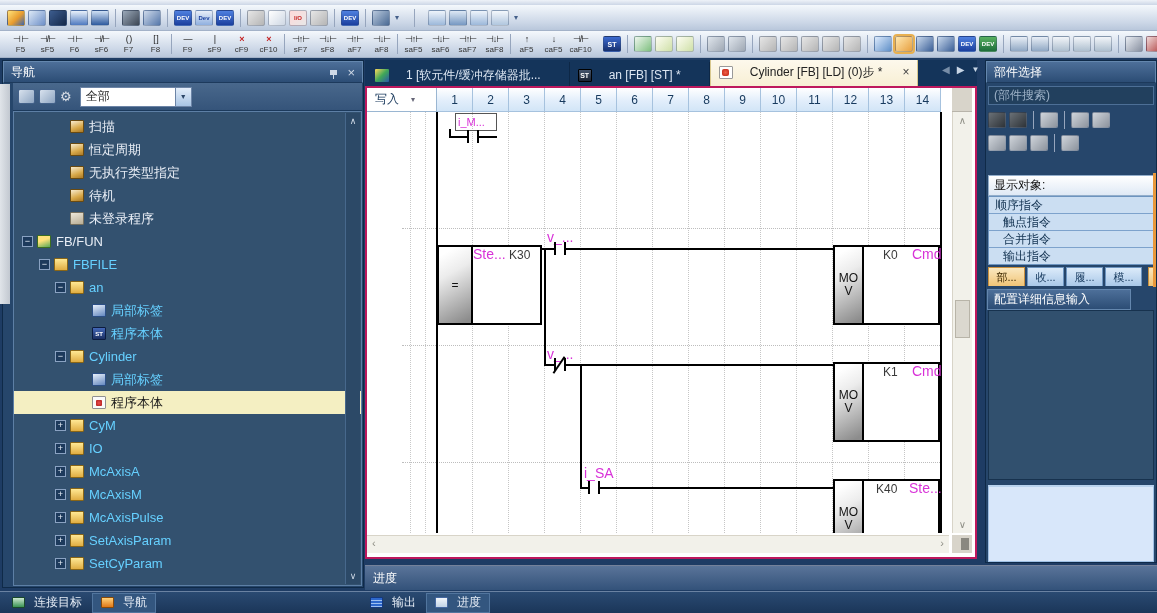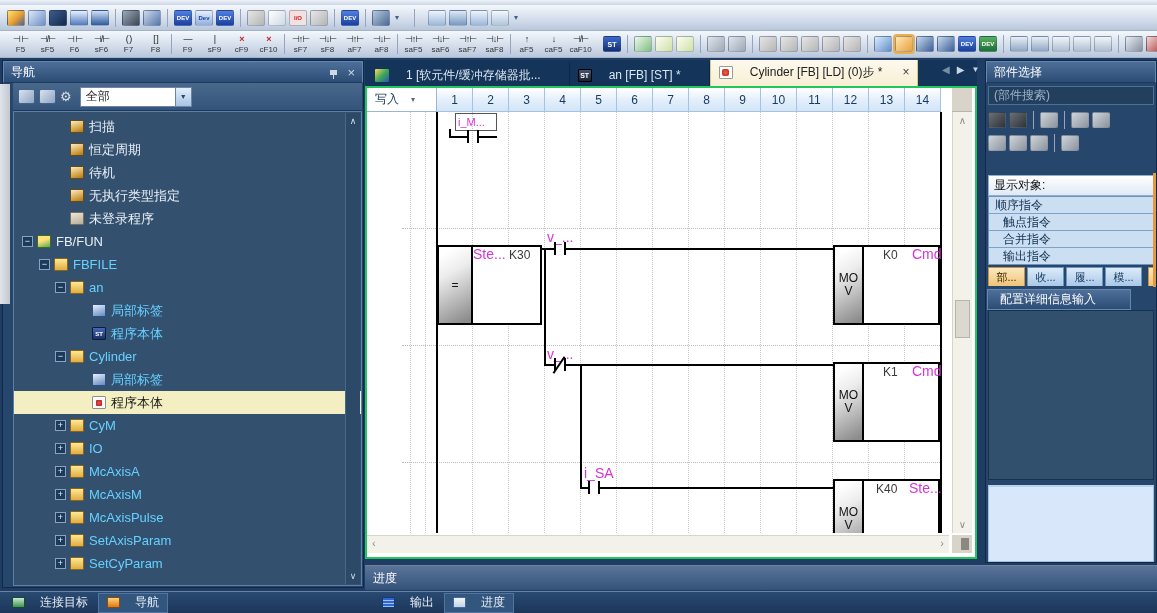--- a/index.html
+++ b/index.html
@@ -94,21 +94,21 @@
   .dicon{width:14px;height:13px;flex:none;display:flex;align-items:center;justify-content:center;font-size:7px;font-weight:700;color:#fff;border-radius:1px}
   .di-mem{background:linear-gradient(135deg,#ffd95e,#40a858 50%,#2858a8)}
   .di-st{background:linear-gradient(#44546c,#1a2434);border:1px solid #000}
   .di-ld{background:#fff;border:1px solid #999;position:relative}
   .di-ld::after{content:"";position:absolute;left:2px;top:2px;width:7px;height:7px;background:radial-gradient(#f06048,#c02010);border-radius:2px}
   .dclose{color:#444;font-size:12px;margin-left:3px}
   #tabnav{position:absolute;left:942px;top:64px;display:flex;gap:7px;align-items:center;color:#c8d6e6;font-size:10px}
   #tabnav .sm{font-size:8px}
 
   
-  #editor{position:absolute;left:365px;top:86px;width:612px;height:473px;background:#fff;border:2px solid #22c55e}
+  #editor{position:absolute;left:365px;top:86px;width:612px;height:473px;background:#fff;border:2px solid #be185d}
   .hmode{position:absolute;left:0;top:0;width:70px;height:24px;background:#fff;border-right:1px solid #9ab6d2;border-bottom:1px solid #9ab6d2;display:flex;align-items:center;gap:12px;padding-left:8px;font-size:12px;color:#16365a}
   .hmode .dd{font-size:8px;color:#667}
   #hcols{position:absolute;left:70px;top:0;height:24px;display:flex}
   .hcol{width:36px;height:24px;border-right:1px solid #a6c2de;border-bottom:1px solid #a6c2de;background:linear-gradient(#ffffff,#e2eefb 55%,#d2e5f7);display:flex;align-items:center;justify-content:center;font-size:12px;color:#173a5e;flex:none}
   .hcorner{position:absolute;left:585px;top:0;width:20px;height:24px;background:#d8d4ca;border-bottom:1px solid #b8b4aa}
   #grid{position:absolute;left:0;top:24px;width:585px;height:421px;overflow:hidden;background:#fff}
   #gutter{position:absolute;left:0;top:0;width:35px}
   .grow{width:35px;background:linear-gradient(90deg,#eaf4fe,#cfe3f6);border-bottom:1px solid #a5c2de;border-right:1px solid #8fb2d4;display:flex;align-items:center;justify-content:center;font-size:12px;color:#1c3c5e}
   #gridcols{position:absolute;left:70px;top:0;height:421px;display:flex}
   .gcol{width:36px;height:100%;border-right:1px dotted #c6c6c6;flex:none}
@@ -143,28 +143,28 @@
   .pdark{background:linear-gradient(135deg,#6a7076,#2e3338)}
   .pdisplay{position:absolute;left:2px;top:114px;width:166px;height:21px;background:linear-gradient(#ffffff,#dfe9f5);border:1px solid #93aecb;display:flex;align-items:center;padding-left:5px;font-size:12px;color:#111}
   #plist{position:absolute;left:2px;top:135px;width:166px;height:69px;border:1px solid #6d94bf;overflow:hidden}
   .plrow{height:17px;background:#cbdef2;border-bottom:1px solid #7da2cc;display:flex;align-items:center;padding-left:6px;font-size:12px;color:#10304f}
   .plrow.ind{padding-left:14px}
   .ptabs{position:absolute;left:2px;top:206px;display:flex;gap:2px}
   .ptab{width:37px;height:19px;background:linear-gradient(#dcebfa,#a9c8e8);border:1px solid #6d94bf;border-bottom:none;font-size:11px;color:#173a5e;display:flex;align-items:center;justify-content:center}
   .ptab.pt-active{background:linear-gradient(#fae8c0,#f0c476);border-color:#c89040;color:#3c2800}
   .ptab-partial{position:absolute;left:162px;top:206px;width:8px;height:19px;background:linear-gradient(#fae8c0,#f0c476);border:1px solid #c89040;border-bottom:none}
   .osliver{position:absolute;right:0;top:112px;width:3px;height:114px;background:#e8983c}
-  .ctitle{position:absolute;left:1px;top:228px;width:144px;height:21px;background:linear-gradient(#4d6f99,#2c4d75);border:1px solid #6487ae;color:#fff;font-size:12px;display:flex;align-items:center;padding-left:12px}
+  .ctitle{position:absolute;left:1px;top:228px;width:144px;height:21px;background:linear-gradient(#4d6f99,#2c4d75);border:1px solid #6487ae;color:#fff;font-size:12px;display:flex;align-items:center;padding-left:6px}
   .cbody{position:absolute;left:2px;top:249px;width:166px;height:170px;background:#31506e;border:1px solid #17324e}
   .cblue{position:absolute;left:2px;top:424px;width:166px;height:77px;background:#d8e7fa;border:1px solid #9fc0e4;border-top:2px solid #b8d2ee}
 
   
   #progress{position:absolute;left:365px;top:565px;width:792px;height:25px;background:linear-gradient(#5a7499,#33527a);border-top:1px solid #74819a;color:#fff;font-size:12px;display:flex;align-items:center;padding-left:8px}
   #statusbar{position:absolute;left:0;top:591px;width:1157px;height:22px;background:linear-gradient(#2a4a72,#1b3659);border-top:1px solid #6a82a2;display:flex;align-items:center}
-  .stab{height:20px;display:flex;align-items:center;gap:15px;padding:0 8px;color:#e6edf6;font-size:12px}
+  .stab{height:20px;display:flex;align-items:center;gap:9px;padding:0 8px;color:#e6edf6;font-size:12px}
   .stab.on{background:#33567f;border:1px solid #51759e}
   .sic{width:13px;height:11px;flex:none;border-radius:1px}
   .s-conn{background:linear-gradient(#cde8d0,#3a9454);border:1px solid #1a4a2a}
   .s-nav{background:linear-gradient(#ffd27a,#e07818);border:1px solid #8a4a08}
   .s-out{background:repeating-linear-gradient(#2e68cc 0 2px,#9fc0f0 2px 3px);border:1px solid #14387e}
   .s-prog{background:linear-gradient(#f2f6fa,#c2d4e6);border:1px solid #4668a0}
 </style>
 </head>
 <body>
 
@@ -456,27 +456,27 @@
         <div class="titem lv2">
           <span class="texp"></span>
           <span class="ticon t-program"></span>
           <span class="tlabel">恒定周期</span>
         </div>
 
 
         <div class="titem lv2">
           <span class="texp"></span>
           <span class="ticon t-program"></span>
-          <span class="tlabel">待机</span>
+          <span class="tlabel">无执行类型指定</span>
         </div>
 
         <div class="titem lv2">
           <span class="texp"></span>
           <span class="ticon t-program"></span>
-          <span class="tlabel">无执行类型指定</span>
+          <span class="tlabel">待机</span>
         </div>
 
         <div class="titem lv2">
           <span class="texp"></span>
           <span class="ticon t-program-gray"></span>
           <span class="tlabel">未登录程序</span>
         </div>
 
         <div class="titem">
           <span class="texp">−</span>

